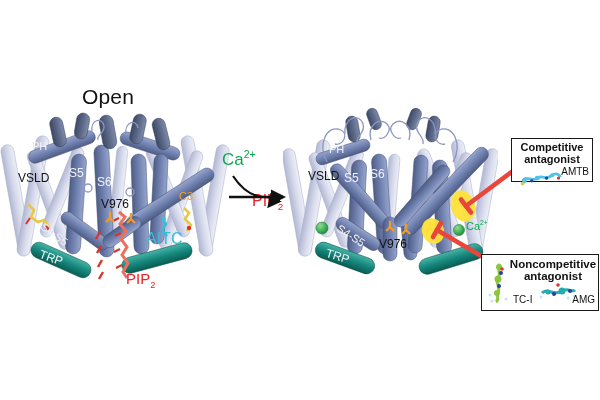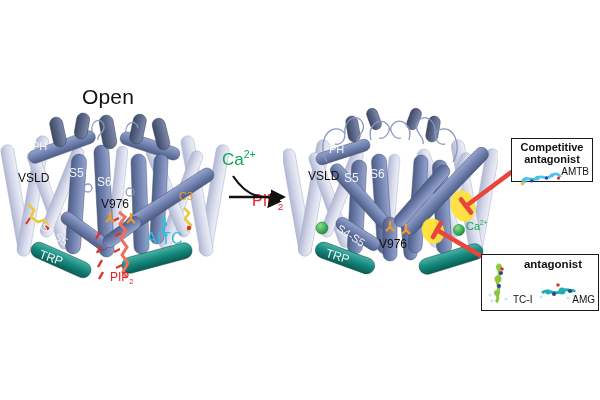--- a/index.html
+++ b/index.html
@@ -169,21 +169,21 @@
 
   <div class="lbl white" style="left:32px;top:141px;font-size:11px;">PH</div>
   <div class="lbl black" style="left:18px;top:172px;font-size:12px;">VSLD</div>
   <div class="lbl white" style="left:69px;top:167px;font-size:12px;">S5</div>
   <div class="lbl white" style="left:97px;top:176px;font-size:12px;">S6</div>
   <div class="lbl black" style="left:101px;top:198px;font-size:12px;">V976</div>
   <div class="lbl orange" style="left:179px;top:191px;font-size:11px;">C3</div>
   <div class="lbl white" style="left:45px;top:221px;font-size:11px;transform:rotate(36deg);">S4-S5</div>
   <div class="lbl cyan" style="left:146px;top:231px;font-size:16px;">AITC</div>
   <div class="lbl white" style="left:42px;top:248px;font-size:12px;transform:rotate(20deg);">TRP</div>
-  <div class="lbl red" style="left:110px;top:271px;font-size:12px;"><span>PIP</span><sub class="sb">2</sub></div>
+  <div class="lbl red" style="left:126px;top:271px;font-size:15px;"><span>PIP</span><sub class="sb">2</sub></div>
 
   <div class="lbl green" style="left:222px;top:151px;font-size:17px;"><span>Ca</span><sup class="sp">2+</sup></div>
   <div class="lbl red" style="left:252px;top:193px;font-size:16px;"><span>PIP</span><sub class="sb">2</sub></div>
 
   <div class="lbl white" style="left:329px;top:144px;font-size:11px;">PH</div>
   <div class="lbl black" style="left:308px;top:170px;font-size:12px;">VSLD</div>
   <div class="lbl white" style="left:344px;top:172px;font-size:12px;">S5</div>
   <div class="lbl white" style="left:370px;top:168px;font-size:12px;">S6</div>
   <div class="lbl white" style="left:341px;top:223px;font-size:11px;transform:rotate(33deg);">S4-S5</div>
   <div class="lbl black" style="left:379px;top:238px;font-size:12px;">V976</div>
@@ -221,20 +221,21 @@
       <circle cx="14" cy="15" r="1.8" fill="#2B3F9E"></circle>
         <circle cx="30" cy="12" r="1.8" fill="#2B3F9E"></circle>
       <circle cx="43" cy="12" r="1.8" fill="#D63A2F"></circle>
         <circle cx="4" cy="18" r="2" fill="#E8C63F"></circle>
     </svg>
     <div class="ligand-lbl" style="right:3px;bottom:4px;">AMTB</div>
   </div>
 
   <div id="box-noncomp" class="abox">
     <div class="btitle">
+      <div>Noncompetitive</div>
       <div>antagonist</div>
     </div>
     <svg width="26" height="44" viewBox="0 0 26 44" style="position:absolute;left:4px;top:6px;">
       <path d="M14,3 C10,8 16,12 12,17 C9,22 15,26 12,31 C10,35 14,38 10,41" stroke="#8CC63F" stroke-width="3" fill="none"></path>
       <circle cx="13" cy="6" r="3" fill="#8CC63F"></circle>
         <circle cx="12" cy="18" r="3.5" fill="#8CC63F"></circle>
         <circle cx="11" cy="32" r="3" fill="#8CC63F"></circle>
       <circle cx="15" cy="12" r="2" fill="#2B3F9E"></circle>
         <circle cx="13" cy="25" r="2" fill="#2B3F9E"></circle>
       <circle cx="16" cy="8" r="1.8" fill="#D63A2F"></circle>

